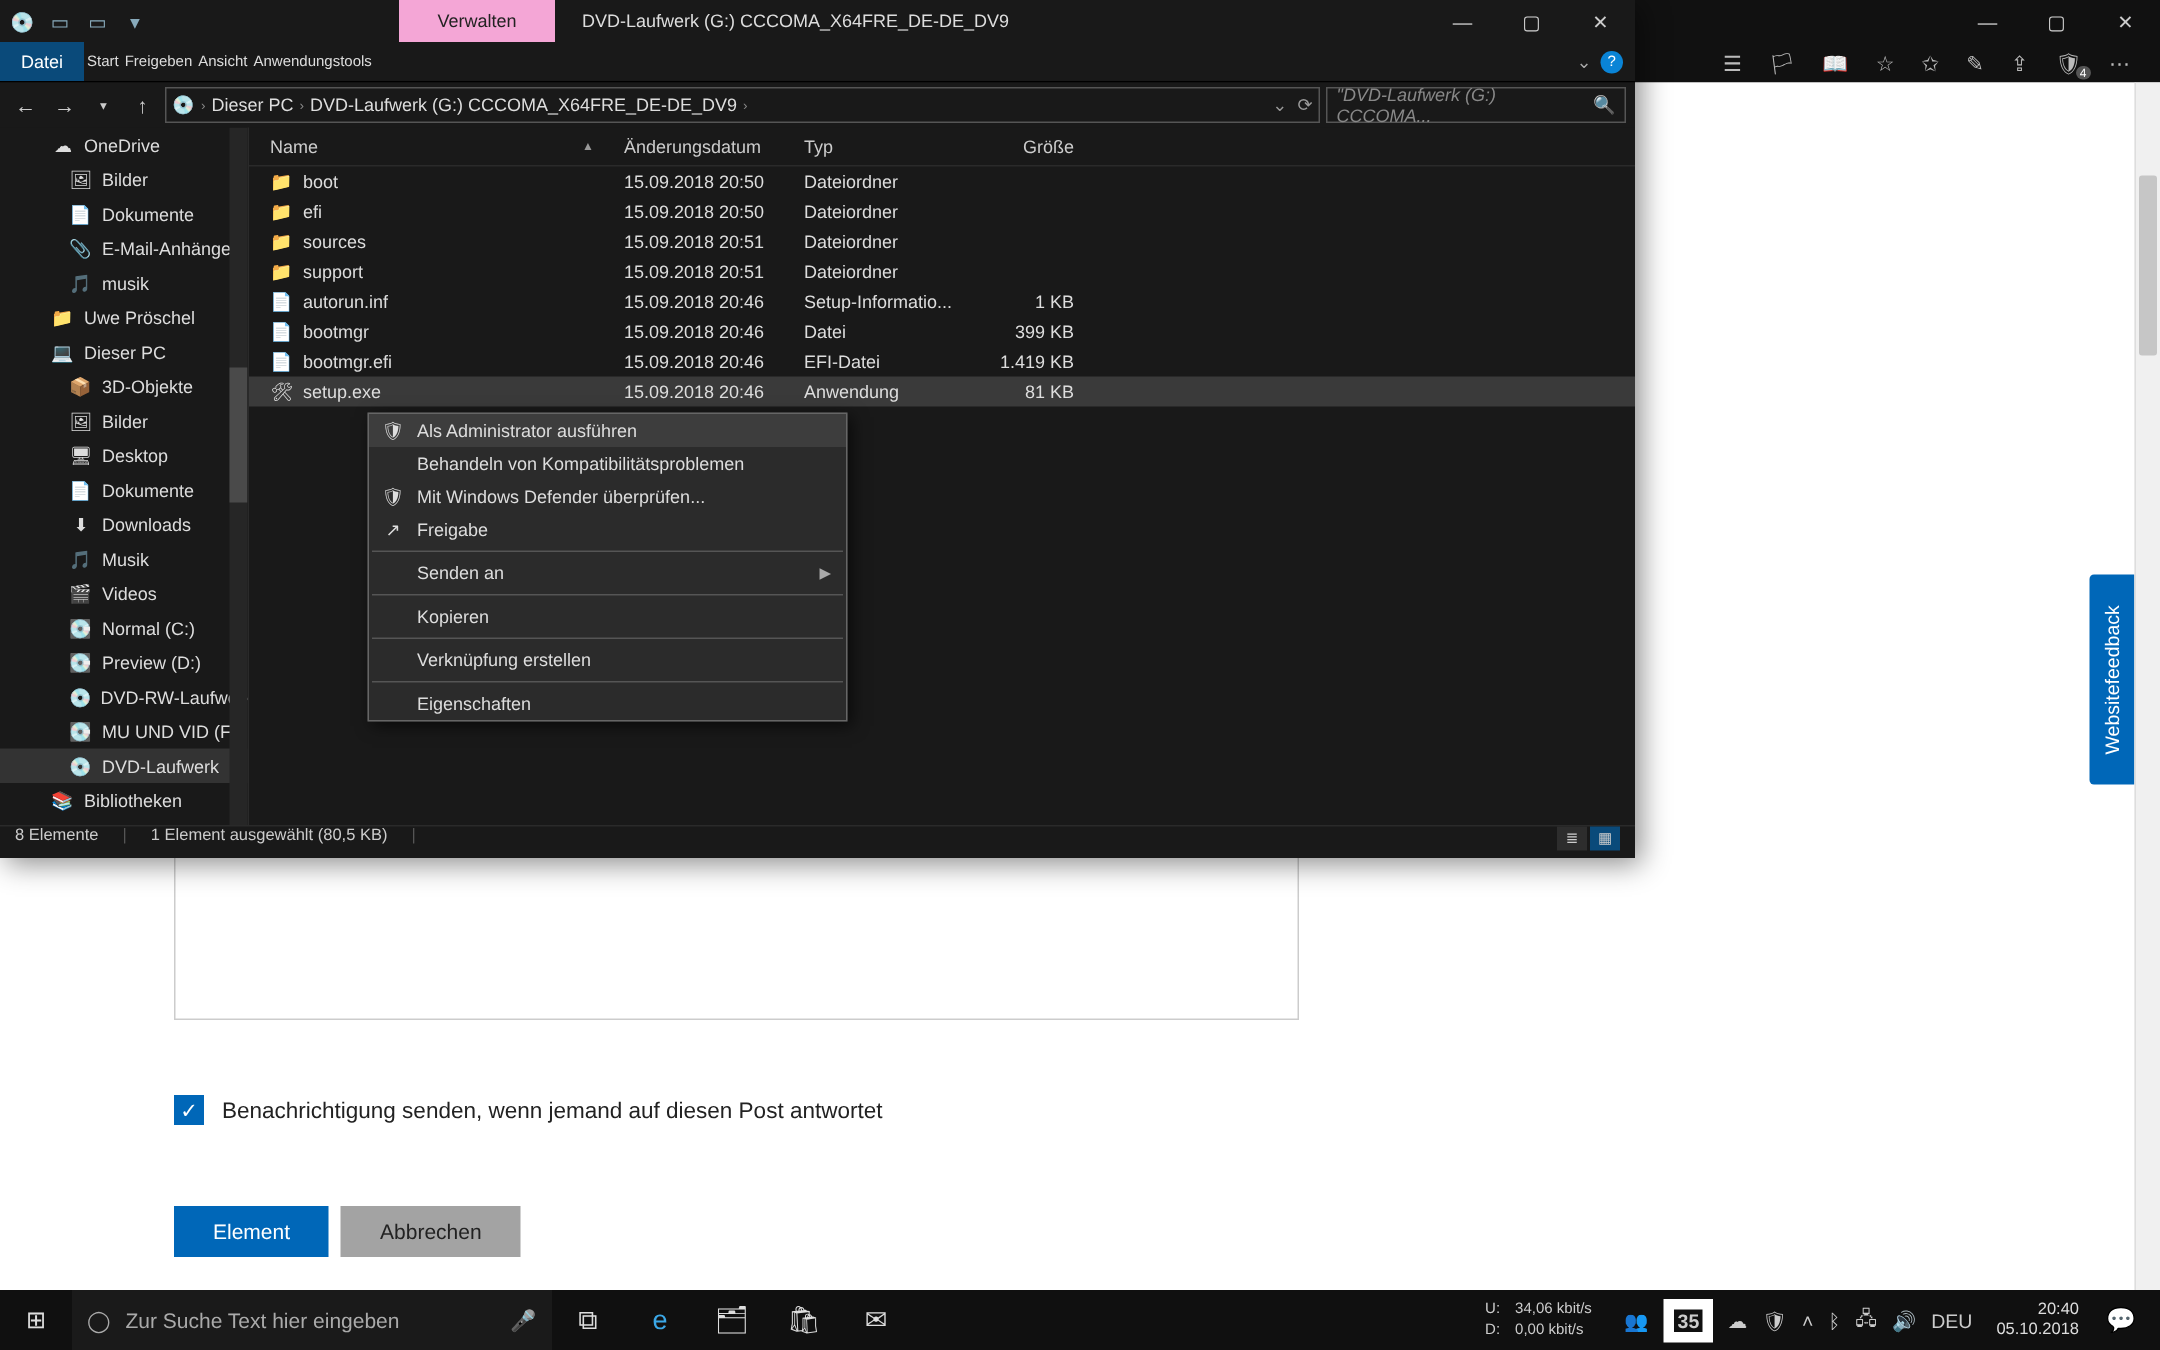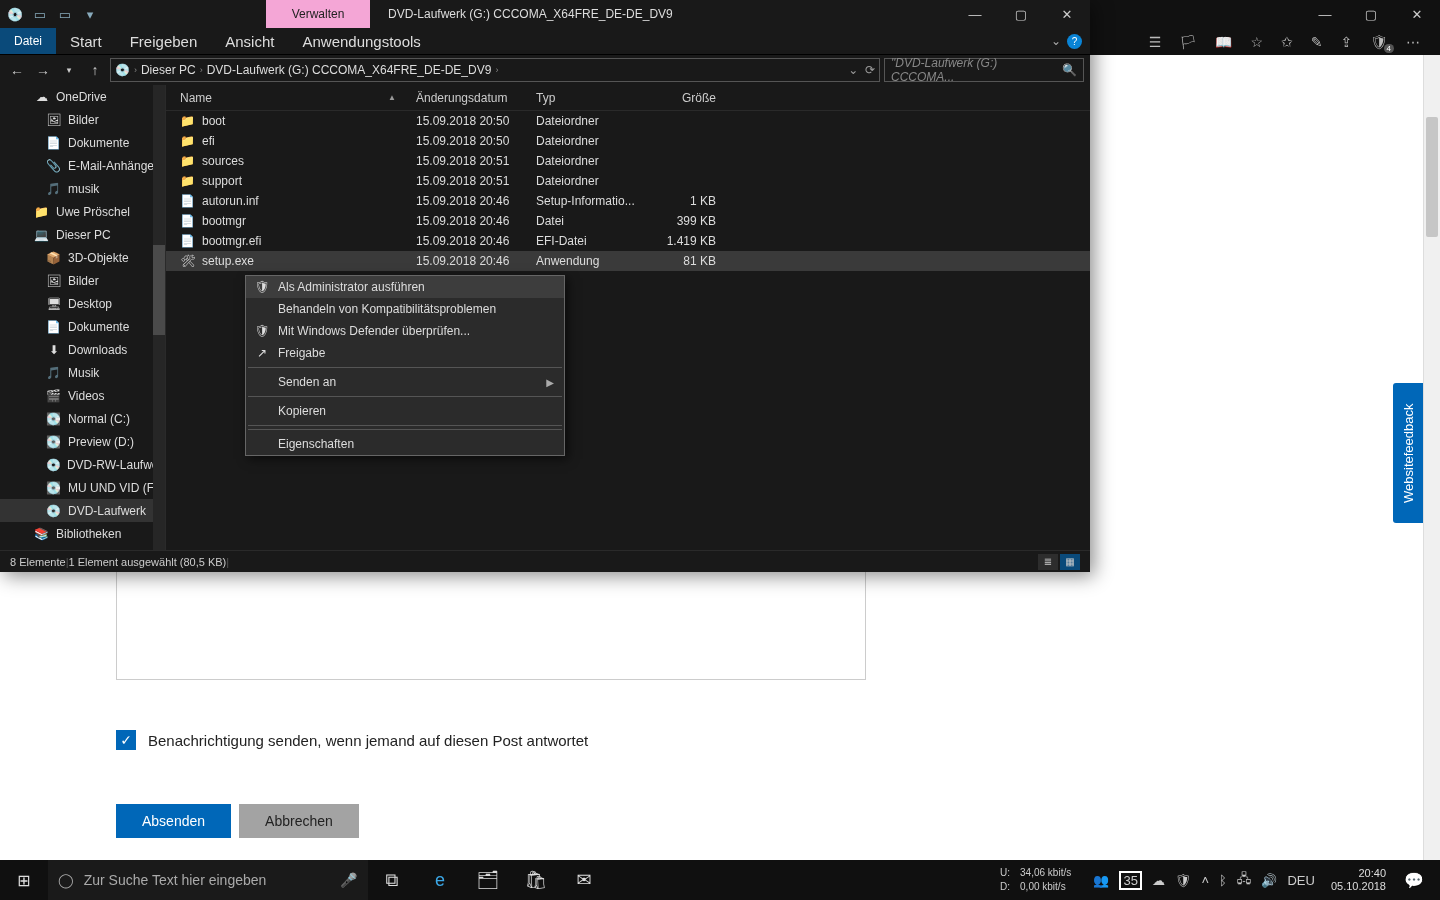--- a/index.html
+++ b/index.html
@@ -27,21 +27,21 @@
 .explorer{position:absolute;top:0;left:0;width:1090px;height:572px;background:#191919;color:#ddd;display:flex;flex-direction:column;box-shadow:4px 4px 18px rgba(0,0,0,.45)}
 .ex-title{height:28px;background:#191919;display:flex;align-items:flex-end;position:relative}
 .ql{display:flex;gap:7px;padding-left:6px;height:28px;align-items:center}
 .ql span{width:18px;height:18px;display:inline-flex;align-items:center;justify-content:center;color:#8ab;font-size:13px}
 .tab-manage{position:absolute;left:266px;top:0;width:104px;height:28px;background:#f4a6d6;color:#222;display:flex;align-items:center;justify-content:center;font-size:12px}
 .title-text{position:absolute;left:388px;top:0;height:28px;display:flex;align-items:center;color:#ddd;font-size:12px}
 .win-ctrl{position:absolute;right:0;top:0;display:flex}
 .win-ctrl div{width:46px;height:28px;display:flex;align-items:center;justify-content:center;font-size:13px;color:#ccc}
 .ribbon{height:27px;background:#191919;display:flex;align-items:stretch;border-bottom:1px solid #000}
 .rb-file{background:#0a4a7a;color:#fff;padding:0 14px;display:flex;align-items:center;font-size:12px}
-.rb-tab{color:#ddd;padding:0 14px;display:flex;align-items:center;font-size:15px}
+.rb-tab{color:#ddd;padding:0 2px;display:flex;align-items:center;font-size:10px}
 .rb-help{margin-left:auto;display:flex;align-items:center;padding-right:8px;gap:6px}
 .rb-help .q{width:15px;height:15px;border-radius:50%;background:#0a84d6;color:#fff;font-size:10px;display:flex;align-items:center;justify-content:center}
 .navbar{height:30px;background:#191919;display:flex;align-items:center;padding:0 6px;gap:4px}
 .nav-btn{width:22px;height:22px;display:flex;align-items:center;justify-content:center;color:#ccc;font-size:14px}
 .addr{flex:1;height:24px;background:#191919;border:1px solid #555;display:flex;align-items:center;padding:0 4px;gap:4px;font-size:12px;color:#ddd}
 .addr .sep{color:#888;font-size:9px}
 .addr .drop{margin-left:auto;color:#999}
 .search{width:200px;height:24px;background:#191919;border:1px solid #555;display:flex;align-items:center;padding:0 6px;color:#888;font-style:italic;font-size:12px}
 .search .mag{margin-left:auto;font-style:normal;color:#aaa}
 .body{flex:1;display:flex;min-height:0}
@@ -59,21 +59,21 @@
 .c-type{width:112px}
 .c-size{width:76px;text-align:right;padding-right:8px}
 .sort-ico{font-size:8px;color:#999}
 .row{height:20px;display:flex;align-items:center;font-size:12px;color:#ddd}
 .row.sel{background:#3a3a3a}
 .r-name{width:250px;padding-left:14px;display:flex;align-items:center;gap:6px}
 .r-ico{width:16px;display:inline-flex;justify-content:center}
 .r-date{width:120px}
 .r-type{width:112px;overflow:hidden;text-overflow:ellipsis;white-space:nowrap}
 .r-size{width:76px;text-align:right;padding-right:8px}
-.status{height:22px;background:#191919;border-top:1px solid #2a2a2a;display:flex;align-items:center;padding:0 10px;font-size:11px;color:#ccc;gap:0}
+.status{height:22px;background:#191919;border-top:1px solid #2a2a2a;display:flex;align-items:flex-start;padding:0 10px;font-size:11px;color:#ccc;gap:16px}
 .status .vbar{color:#555}
 .status-icons{margin-left:auto;display:flex;gap:2px}
 .status-icons div{width:20px;height:16px;background:#2d2d2d;display:flex;align-items:center;justify-content:center;font-size:10px}
 .status-icons .act{background:#0a4a7a}
 .ctx{position:absolute;top:275px;left:245px;width:320px;background:#2b2b2b;border:1px solid #666;color:#ddd;font-size:12px;box-shadow:3px 3px 10px rgba(0,0,0,.6);z-index:50}
 .ctx-item{height:22px;display:flex;align-items:center;padding-left:32px;position:relative}
 .ctx-item.bold{font-weight:600}
 .ctx-item.hl{background:#3d3d3d}
 .ctx-item .ico{position:absolute;left:8px;width:16px;text-align:center}
 .ctx-item .arrow{margin-left:auto;margin-right:10px;color:#aaa;font-size:10px}
@@ -82,21 +82,21 @@
 .tb-start{width:48px;height:40px;display:flex;align-items:center;justify-content:center;font-size:16px}
 .tb-search{width:320px;height:40px;display:flex;align-items:center;background:#1a1a1a;padding:0 10px;gap:10px;color:#aaa;font-size:14px}
 .tb-search .mic{margin-left:auto}
 .tb-icons{display:flex;align-items:center;height:40px}
 .tb-icons div{width:48px;height:40px;display:flex;align-items:center;justify-content:center;font-size:18px}
 .tb-right{margin-left:auto;display:flex;align-items:center;height:40px;padding-right:6px;gap:0}
 .net-stats{font-size:10px;line-height:12px;color:#ccc;text-align:left;padding:0 8px}
 .net-stats td{padding:0 4px}
 .tray{display:flex;align-items:center;gap:10px;padding:0 8px}
 .tray span{font-size:13px;color:#ccc}
-.gpu{color:#d6b400;font-weight:400;border:2px solid #ffffff;padding:0 2px;font-size:12px}
+.gpu{color:#d6b400;font-weight:700;border:7px solid #ffffff;padding:0 2px;font-size:12px}
 .clock{font-size:11px;line-height:13px;text-align:right;padding:0 8px}
 .notif{width:40px;height:40px;display:flex;align-items:center;justify-content:center;font-size:16px}
 </style>
 </head>
 <body>
 
 <div class="desktop">
   <div class="browser-top">
     <div class="browser-win-ctrl">
       <div>—</div>
@@ -117,21 +117,21 @@
   </div>
 
   <div class="page-body">
     <div style="position:relative;top:515px">
       <div class="editor-box"></div>
       <div class="notify-row">
         <div class="chk">✓</div>
         <div class="notify-text">Benachrichtigung senden, wenn jemand auf diesen Post antwortet</div>
       </div>
       <div class="btn-row">
-        <button class="btn primary">Absenden</button>
+        <button class="btn primary">Element</button>
         <button class="btn secondary">Abbrechen</button>
       </div>
     </div>
     <div class="feedback-tab">Websitefeedback</div>
     <div class="page-scroll">
         <div class="page-thumb"></div>
       </div>
   </div>
 
   <div class="explorer">
@@ -382,20 +382,23 @@
       <div class="ctx-sep"></div>
       <div class="ctx-item">
         <span>Senden an</span>
         <span class="arrow">▶</span>
       </div>
       <div class="ctx-sep"></div>
       <div class="ctx-item">
         <span>Kopieren</span>
       </div>
       <div class="ctx-sep"></div>
+      <div class="ctx-item">
+        <span>Verknüpfung erstellen</span>
+      </div>
       <div class="ctx-sep"></div>
       <div class="ctx-item">
         <span>Eigenschaften</span>
       </div>
     </div>
 
   <div class="taskbar">
     <div class="tb-start">⊞</div>
     <div class="tb-search">
       <span>◯</span>

